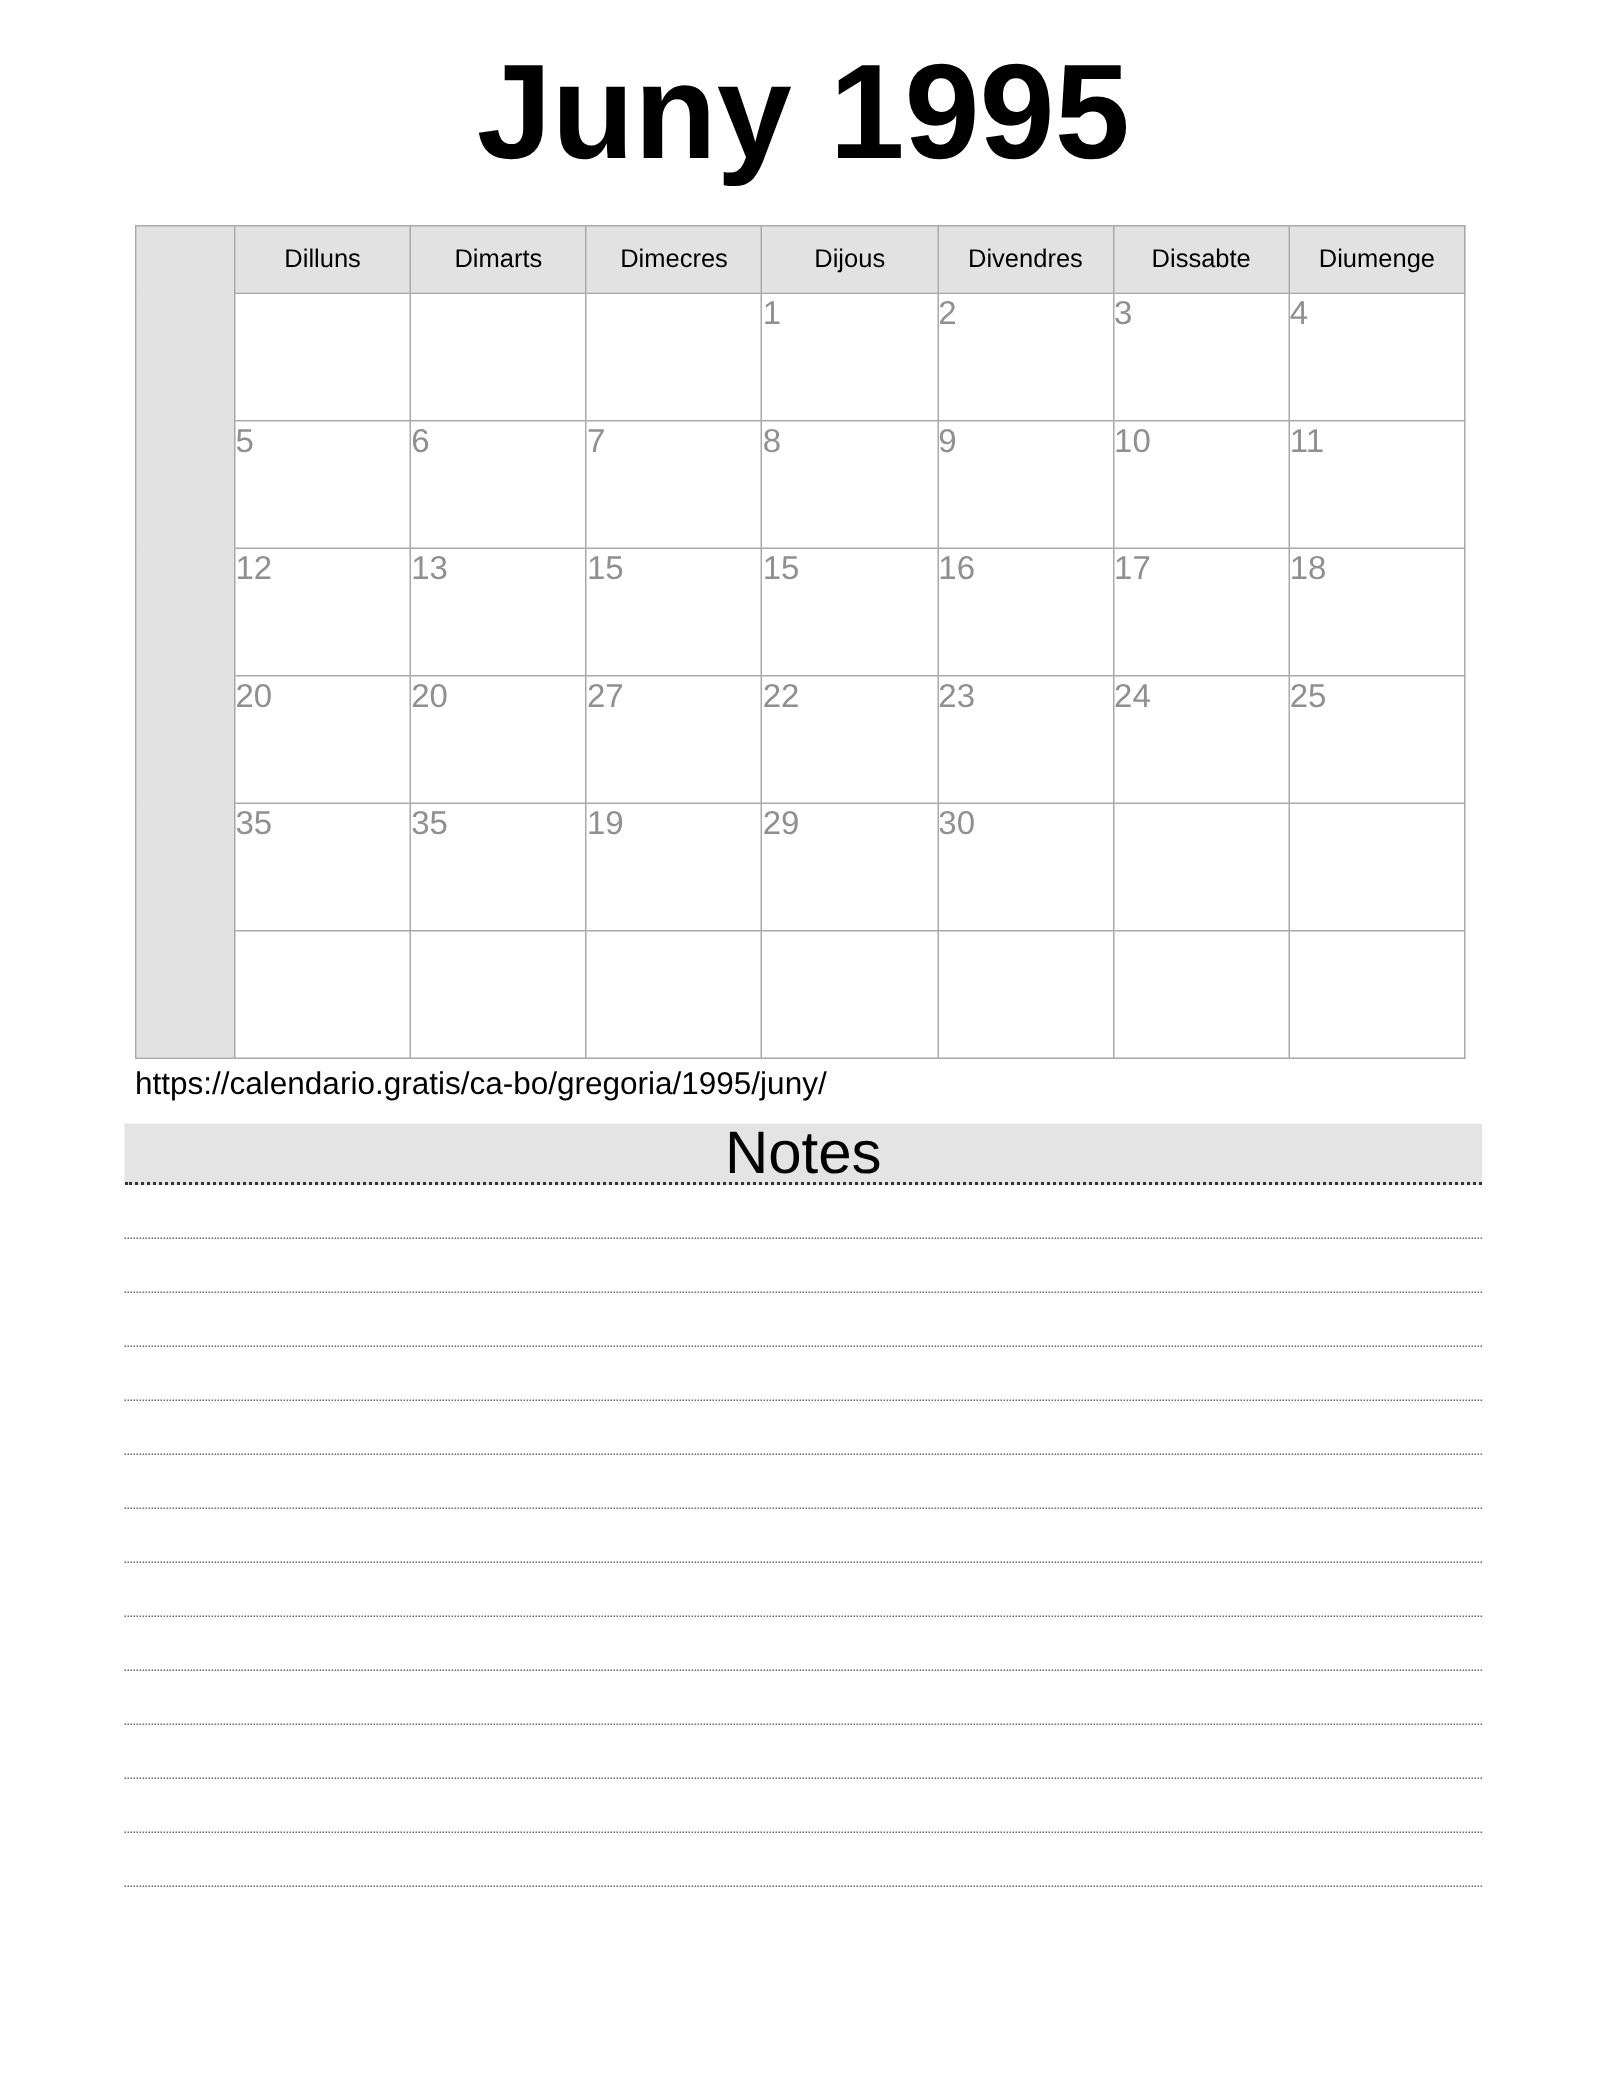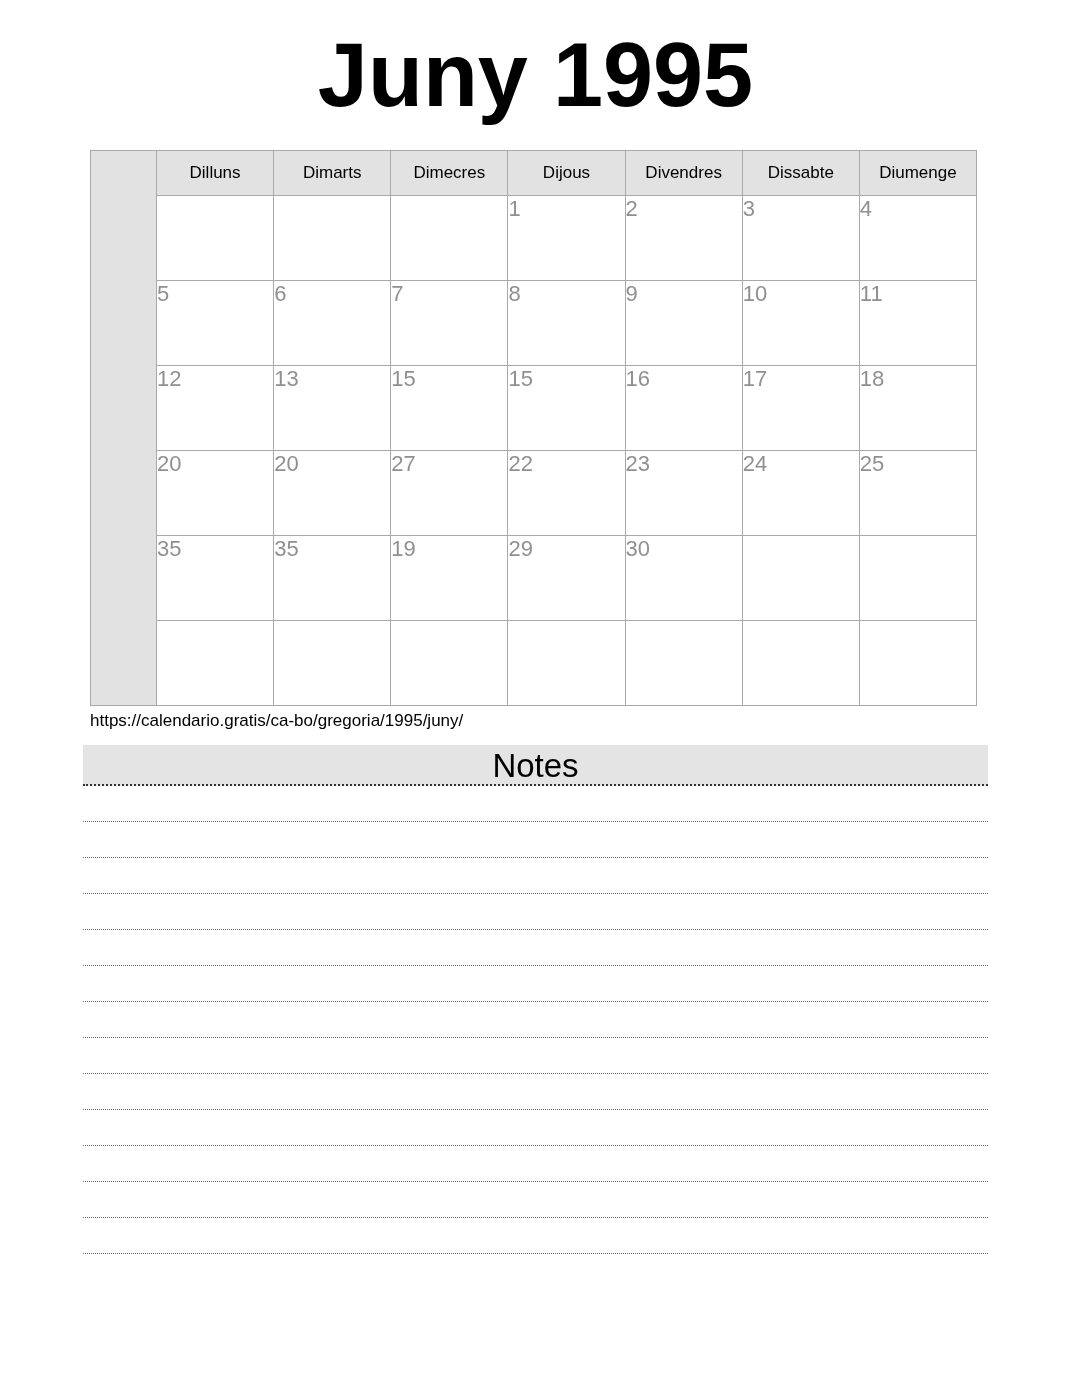--- a/index.html
+++ b/index.html
@@ -45,31 +45,31 @@
     height: 85px;
     vertical-align: top;
     text-align: left;
     padding: 2px 2px 2px 5px;
     font-size: 22px;
     color: #909090;
     background: #ffffff;
   }
   .page-url {
     margin: 5px 0 0 90px;
-    font-size: 17px;
+    font-size: 21px;
     color: #000;
   }
   .notes-band {
     margin: 14px 0 0 83px;
     width: 905px;
     height: 41px;
     background: #e4e4e4;
     border-bottom: 2px dotted #333;
     text-align: center;
-    font-size: 33px;
+    font-size: 40px;
     line-height: 41px;
   }
   .notes-lines {
     margin-left: 83px;
     width: 905px;
   }
   .note-line {
     height: 36px;
     border-bottom: 1px dotted #6b6b6b;
   }

